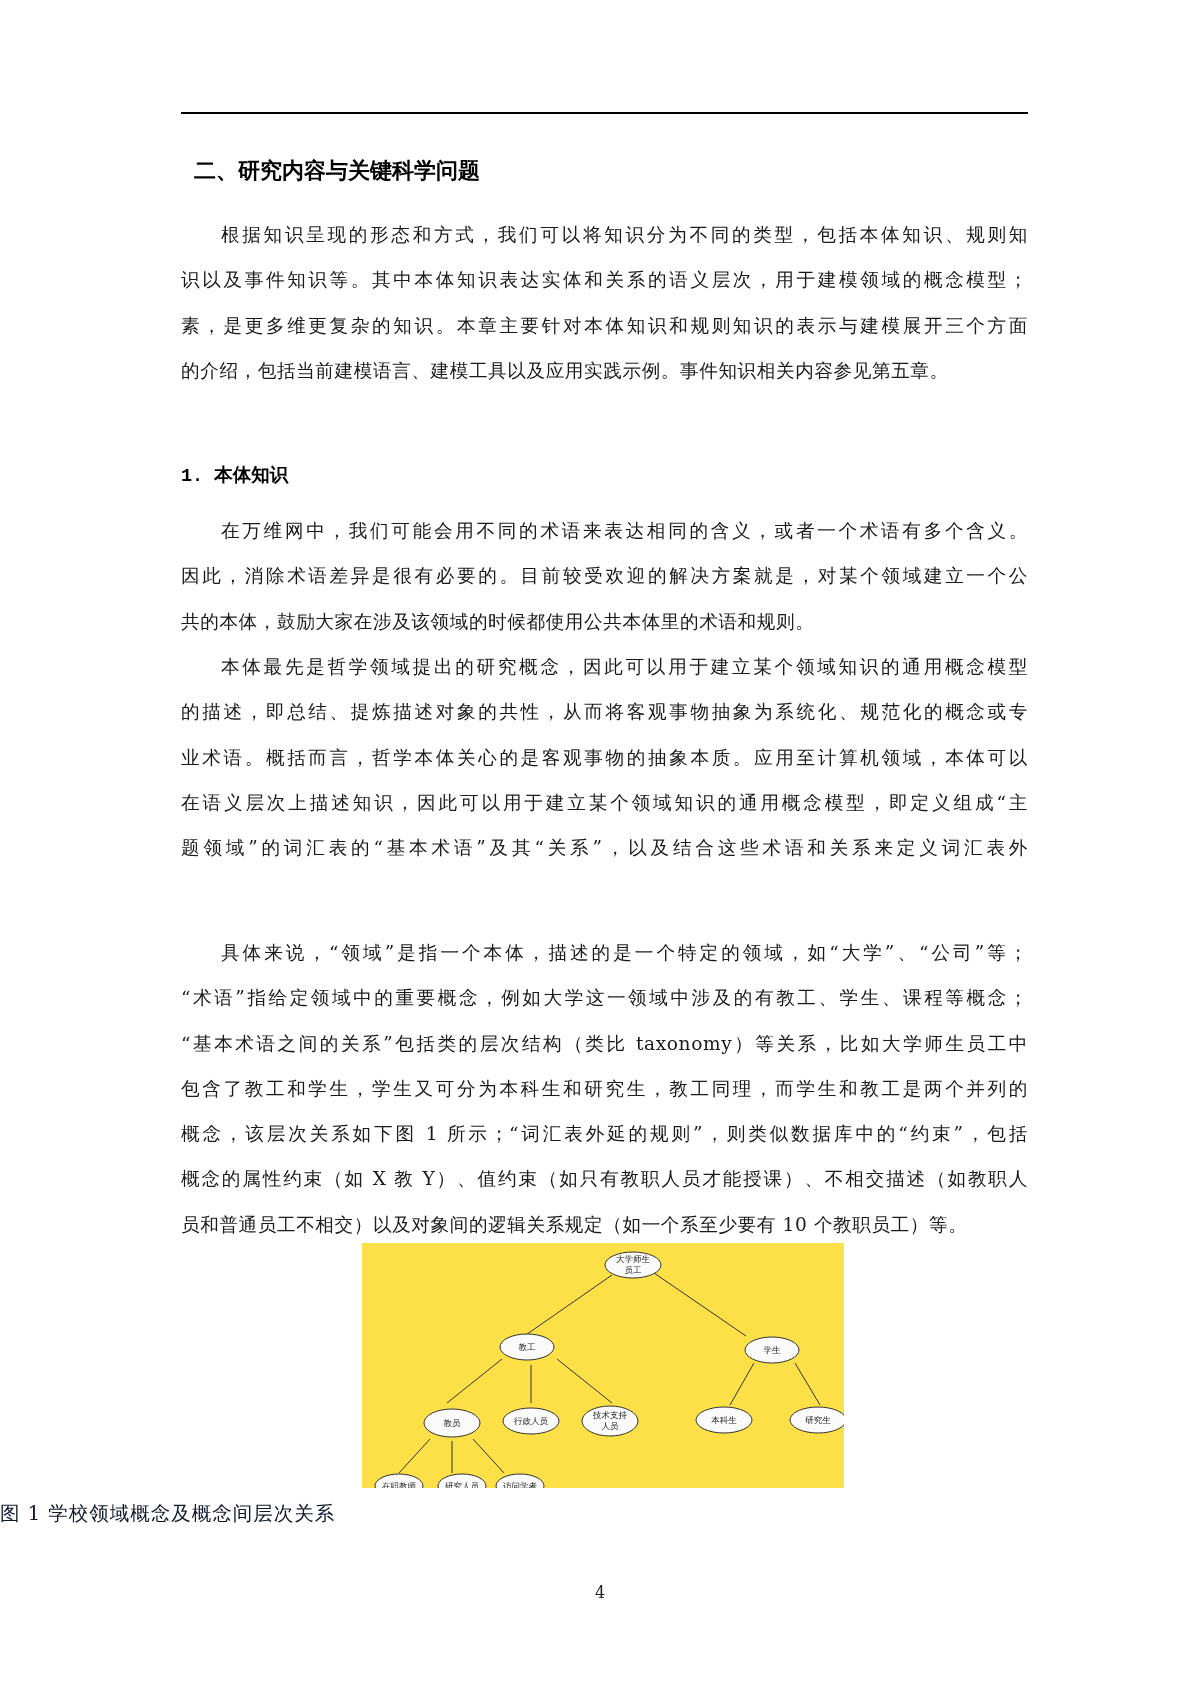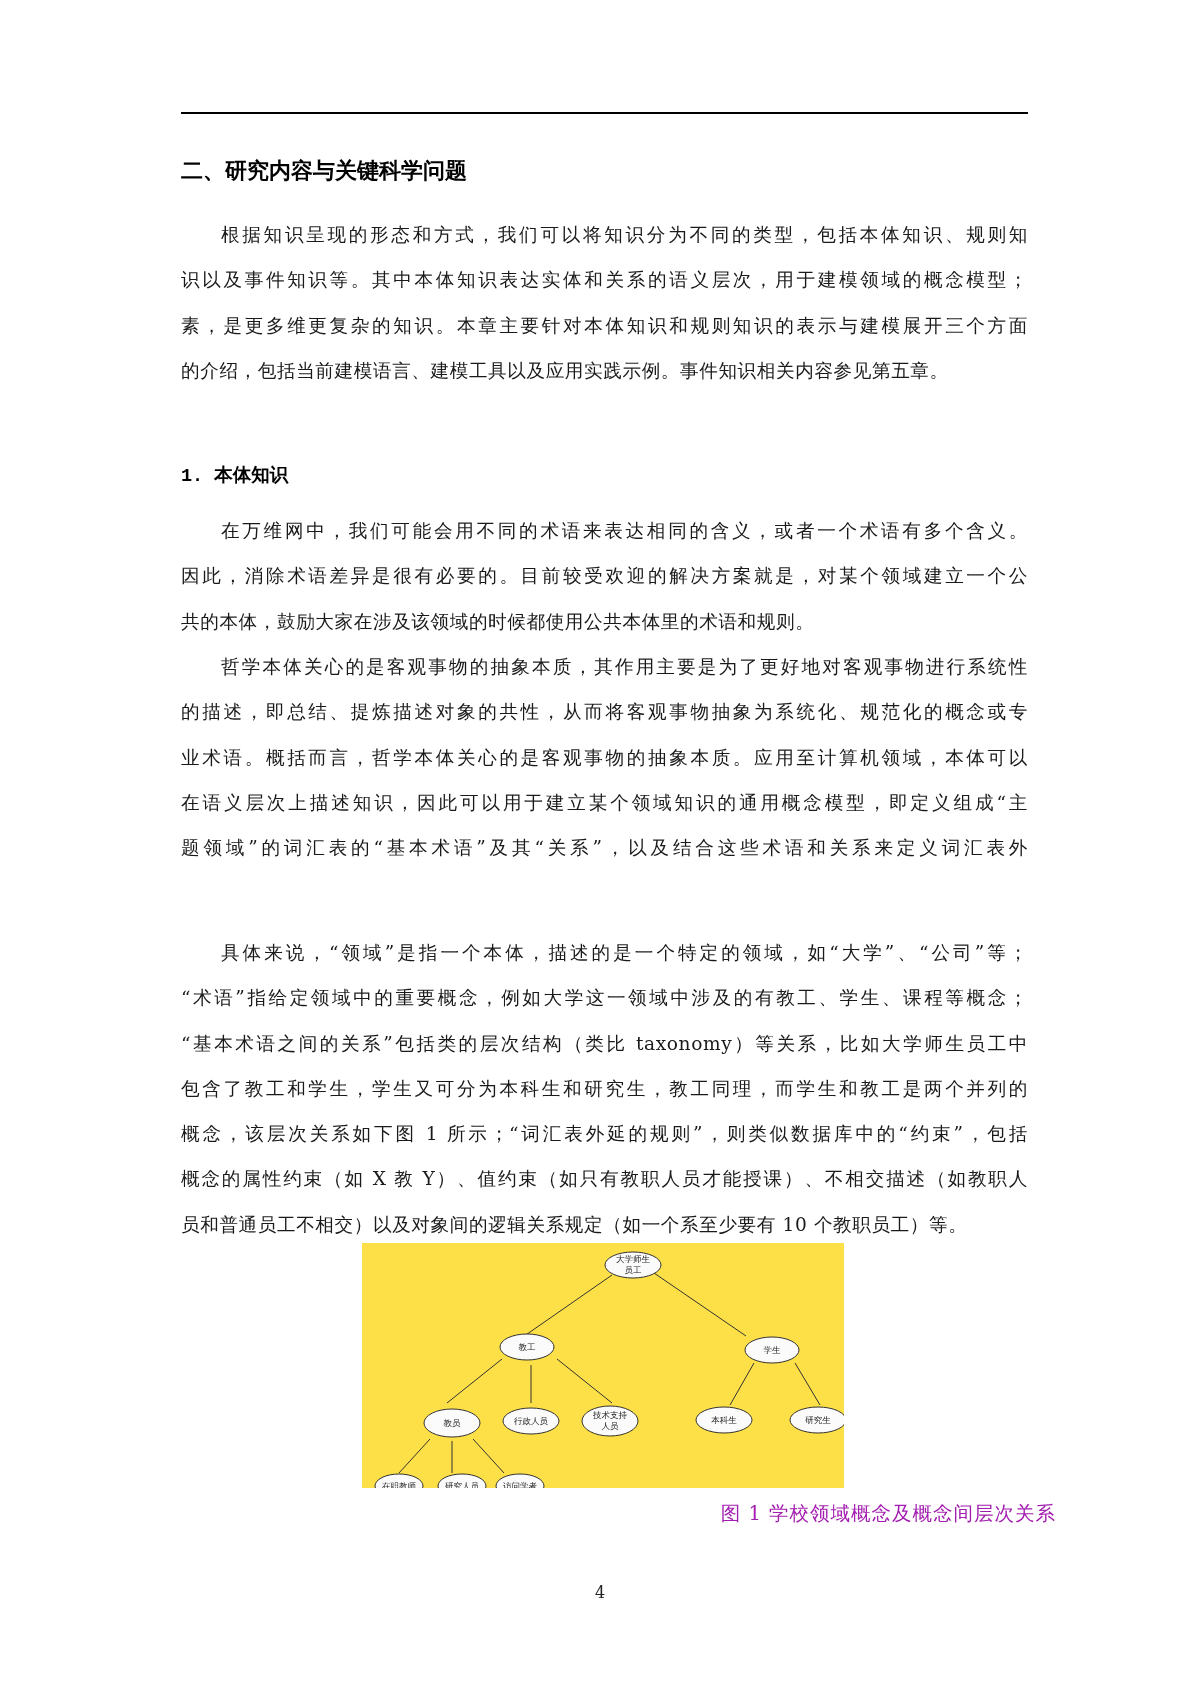--- a/index.html
+++ b/index.html
@@ -1,31 +1,31 @@
 <!DOCTYPE html>
 <html><head>
 <meta charset="utf-8">
 <style>
   html, body { margin: 0; padding: 0; background: #ffffff; }
   body { width: 1200px; height: 1698px; position: relative; overflow: hidden;
          font-family: "DejaVu Serif", "Liberation Serif", serif; color: #111; }
   .page { position: absolute; left: 0; top: 0; width: 1200px; height: 1698px; }
   .rule { position: absolute; left: 181px; top: 112px; width: 847px; height: 0; border-top: 2px solid #000; }
-  .h1 { position: absolute; left: 181px; top: 156px; font-family: "DejaVu Sans", "Liberation Sans", sans-serif;
+  .h1 { position: absolute; left: 194px; top: 156px; font-family: "DejaVu Sans", "Liberation Sans", sans-serif;
         font-weight: bold; font-size: 22px; letter-spacing: 0px; color: #000; white-space: nowrap; }
   .para { position: absolute; left: 181px; width: 847px; font-size: 18.6px; line-height: 45.3px;
           text-align: justify; text-align-last: left; color: #1a1a1a; letter-spacing: 0.6px; }
   .para .line { display: block; white-space: nowrap; overflow: hidden; text-align: justify; text-align-last: justify; height: 45.3px; }
   .para .line.last { text-align-last: left; }
   .para .line.indent { padding-left: 40px; }
   .h2 { position: absolute; left: 181px; top: 462px; font-family: Liberation Mono, monospace;
         font-weight: bold; font-size: 18.5px; color: #000; white-space: nowrap; }
   .figure { position: absolute; left: 362px; top: 1243px; width: 482px; height: 245px; background: #fde047; }
   .figure svg { width: 482px; height: 245px; display: block; }
-  .caption { position: absolute; left: 0; width: 1056px; top: 1500px; text-align: right; font-size: 19.5px; color: #a21caf; letter-spacing: 1px; }
+  .caption { position: absolute; left: 0; width: 1056px; top: 1500px; text-align: left; font-size: 19.5px; color: #0f172a; letter-spacing: 1px; }
   .pagenum { position: absolute; left: 0; width: 1200px; top: 1583px; text-align: center; font-size: 16px; color: #222; }
   .node-label { font-family: "DejaVu Sans", "Liberation Sans", sans-serif; font-size: 8.5px; fill: #222; }
 </style>
 </head>
 <body>
 
 <div class="page">
 
   <div class="rule"></div>
 
@@ -40,21 +40,21 @@
 
   <div class="h2">1. 本体知识</div>
 
   <div class="para" style="top:508px;">
     <span class="line indent">在万维网中，我们可能会用不同的术语来表达相同的含义，或者一个术语有多个含义。</span>
     <span class="line">因此，消除术语差异是很有必要的。目前较受欢迎的解决方案就是，对某个领域建立一个公</span>
     <span class="line last">共的本体，鼓励大家在涉及该领域的时候都使用公共本体里的术语和规则。</span>
   </div>
 
   <div class="para" style="top:644px;">
-    <span class="line indent">哲学本体关心的是客观事物的抽象本质，其作用主要是为了更好地对客观事物进行系统性</span>
+    <span class="line indent">本体最先是哲学领域提出的研究概念，因此可以用于建立某个领域知识的通用概念模型</span>
     <span class="line">的描述，即总结、提炼描述对象的共性，从而将客观事物抽象为系统化、规范化的概念或专</span>
     <span class="line">业术语。概括而言，哲学本体关心的是客观事物的抽象本质。应用至计算机领域，本体可以</span>
     <span class="line">在语义层次上描述知识，因此可以用于建立某个领域知识的通用概念模型，即定义组成“主</span>
     <span class="line">题领域”的词汇表的“基本术语”及其“关系”，以及结合这些术语和关系来定义词汇表外</span>
   </div>
 
   <div class="para" style="top:930px;">
     <span class="line indent">具体来说，“领域”是指一个本体，描述的是一个特定的领域，如“大学”、“公司”等；</span>
     <span class="line">“术语”指给定领域中的重要概念，例如大学这一领域中涉及的有教工、学生、课程等概念；</span>
     <span class="line">“基本术语之间的关系”包括类的层次结构（类比 taxonomy）等关系，比如大学师生员工中</span>

